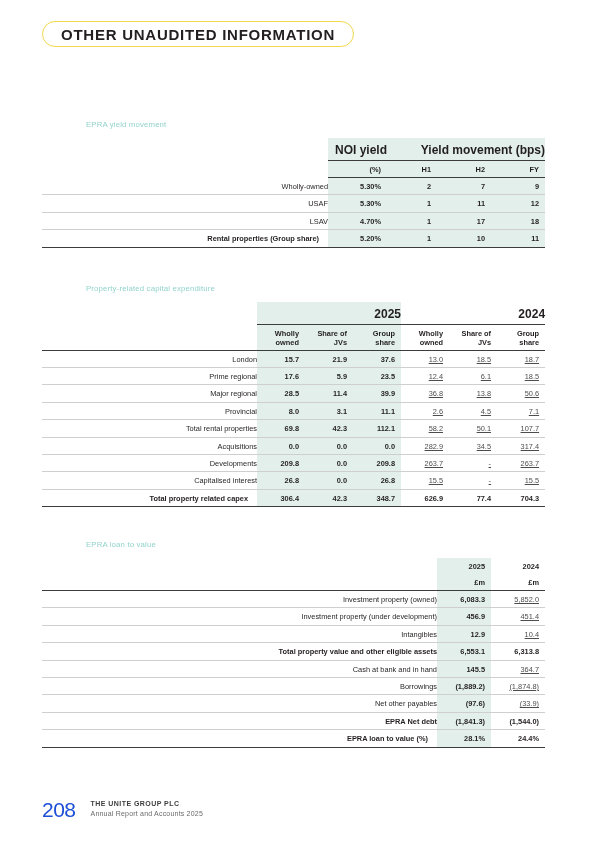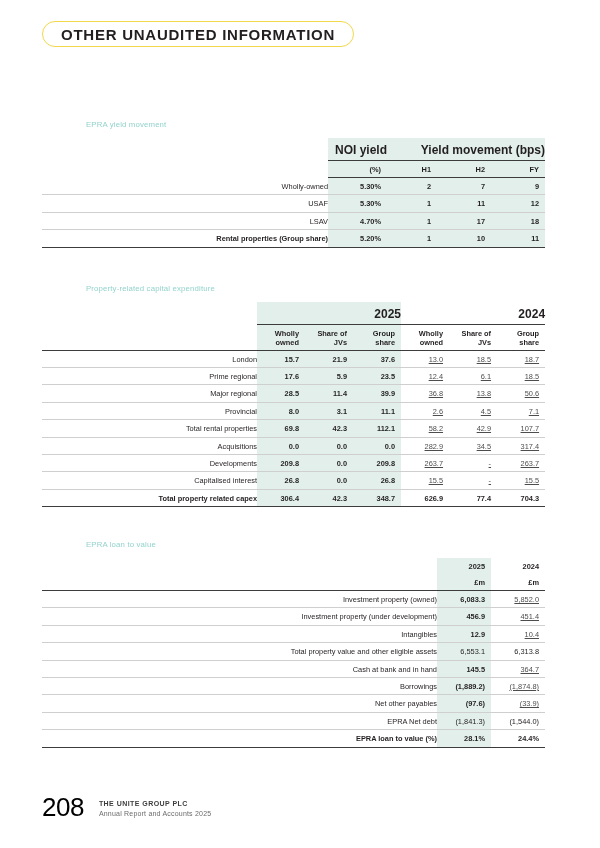--- a/index.html
+++ b/index.html
@@ -117,46 +117,46 @@
   tr.drow td.prev { color: #4d4d4d; text-decoration: underline; }
 
   tr.total td {
     font-weight: bold;
     border-top: 1.1px solid #3c3c3c;
     border-bottom: 1.1px solid #3c3c3c;
     padding-top: 4px;
     padding-bottom: 3.4px;
     padding-right: 6px;
   }
-  tr.total td.lbl { padding-right: 0; }
+  tr.total td.lbl { padding-right: 9px; }
 
   tr.subtotal td {
-    font-weight: normal;
+    font-weight: bold;
     border-top: 0.9px solid #3c3c3c;
     border-bottom: 0.7px solid #cfcfcf;
     padding-top: 4px;
     padding-bottom: 3.4px;
     padding-right: 6px;
   }
   tr.subtotal td.lbl { padding-right: 0; }
 
   .spacer-lg { height: 36px; }
   .spacer-md { height: 33px; }
 
   
   .footer {
     position: absolute;
     left: 42px;
     bottom: 28px;
     display: flex;
     align-items: flex-end;
   }
   .pageno {
-    font-size: 26px;
-    color: #000000;
+    font-size: 21px;
+    color: #1d4ed8;
     line-height: 1;
     letter-spacing: -0.5px;
   }
   .footer-text {
     margin-left: 15px;
     padding-bottom: 1px;
   }
   .footer-line1 {
     font-size: 7px;
     font-weight: bold;
@@ -325,21 +325,21 @@
             <td class="prev">2.6</td>
             <td class="prev">4.5</td>
             <td class="prev">7.1</td>
           </tr>
           <tr class="drow">
             <td class="lbl">Total rental properties</td>
             <td class="tint cur">69.8</td>
             <td class="tint cur">42.3</td>
             <td class="tint cur">112.1</td>
             <td class="prev">58.2</td>
-            <td class="prev">42.9</td>
+            <td class="prev">50.1</td>
             <td class="prev">107.7</td>
           </tr>
           <tr class="drow">
             <td class="lbl">Acquisitions</td>
             <td class="tint cur">0.0</td>
             <td class="tint cur">0.0</td>
             <td class="tint cur">0.0</td>
             <td class="prev">282.9</td>
             <td class="prev">34.5</td>
             <td class="prev">317.4</td>

